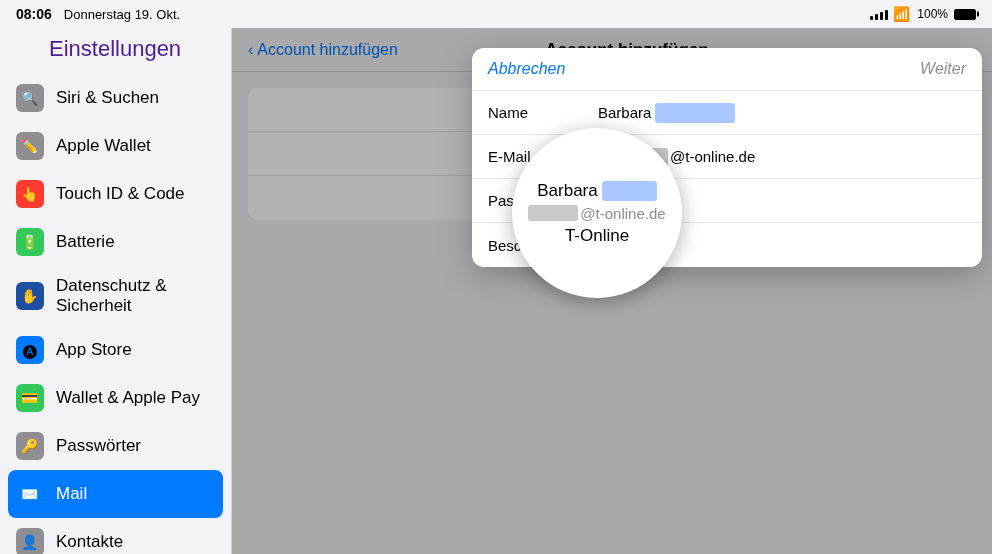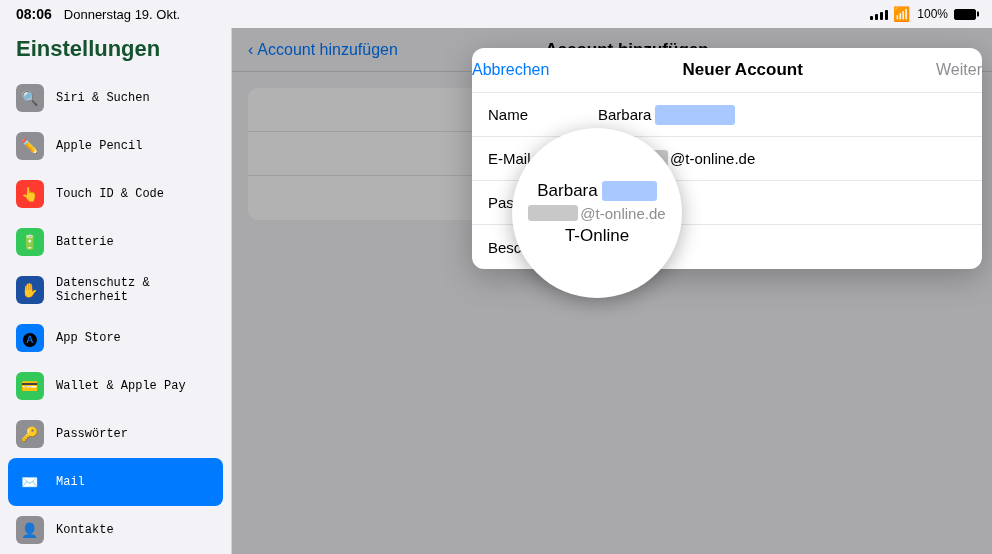--- a/index.html
+++ b/index.html
@@ -88,22 +88,23 @@
     .sidebar {
       width: 232px;
       background: #f2f2f7;
       flex-shrink: 0;
       overflow-y: auto;
       border-right: 1px solid #d1d1d6;
     }
     .sidebar-header {
       padding: 8px 16px 12px 16px;
       font-size: 22px;
-      font-weight: 700;
-      color: #14532d;
+      font-weight: 400;
+      color: #4c1d95;
+      margin-left: 33px;
     }
     .sidebar-item {
       display: flex;
       align-items: center;
       padding: 10px 16px;
       cursor: pointer;
       gap: 12px;
       min-height: 44px;
     }
     .sidebar-item.active {
@@ -119,23 +120,22 @@
       width: 28px;
       height: 28px;
       border-radius: 6px;
       display: flex;
       align-items: center;
       justify-content: center;
       flex-shrink: 0;
       font-size: 16px;
     }
     .item-label {
-      font-size: 12px;
-      color: #000;
-      font-family: Liberation Mono, monospace;
+      font-size: 17px;
+      color: #000;
     }
 
     
     .right-panel {
       flex: 1;
       display: flex;
       flex-direction: column;
       background: #f2f2f7;
       position: relative;
     }
@@ -224,22 +224,23 @@
       width: 510px;
       margin: 20px 0 0 240px;
       box-shadow: 0 8px 32px rgba(0,0,0,0.25);
       overflow: hidden;
     }
 
     .modal-nav {
       display: flex;
       align-items: center;
       justify-content: space-between;
-      padding: 12px 0;
+      padding: 12px 16px;
       border-bottom: 1px solid #e5e5ea;
+      font-style: italic;
     }
     .modal-cancel {
       color: #007aff;
       font-size: 16px;
       cursor: pointer;
     }
     .modal-title {
       font-size: 17px;
       font-weight: 600;
       color: #000;
@@ -334,21 +335,21 @@
     <div class="sidebar-item">
       <div class="item-icon icon-gray">
           <span style="font-size:14px;">🔍</span>
         </div>
       <span class="item-label">Siri &amp; Suchen</span>
     </div>
     <div class="sidebar-item">
       <div class="item-icon icon-gray">
           <span style="font-size:14px;">✏️</span>
         </div>
-      <span class="item-label">Apple Pencil</span>
+      <span class="item-label">Apple Wallet</span>
     </div>
     <div class="sidebar-item">
       <div class="item-icon icon-red">
           <span style="font-size:14px;">👆</span>
         </div>
       <span class="item-label">Touch ID &amp; Code</span>
     </div>
     <div class="sidebar-item">
       <div class="item-icon icon-green">
           <span style="font-size:14px;">🔋</span>
@@ -420,21 +421,20 @@
           <span class="chevron">›</span>
         </div>
       </div>
     </div>
 
     <div class="modal-overlay">
       <div class="modal">
 
         <div class="modal-nav">
           <span class="modal-cancel">Abbrechen</span>
-          <span class="modal-title">Neuer Account</span>
           <span class="modal-next">Weiter</span>
         </div>
 
         <div class="modal-form">
 
           <div class="form-row">
             <span class="form-label">Name</span>
             <div style="display:flex; align-items:center; gap:4px; flex:1;">
               <span style="font-size:15px; color:#000;">Barbara</span>
               <span style="display:inline-block; background:#a8c8ff; border-radius:3px; width:80px; height:20px;"></span>

